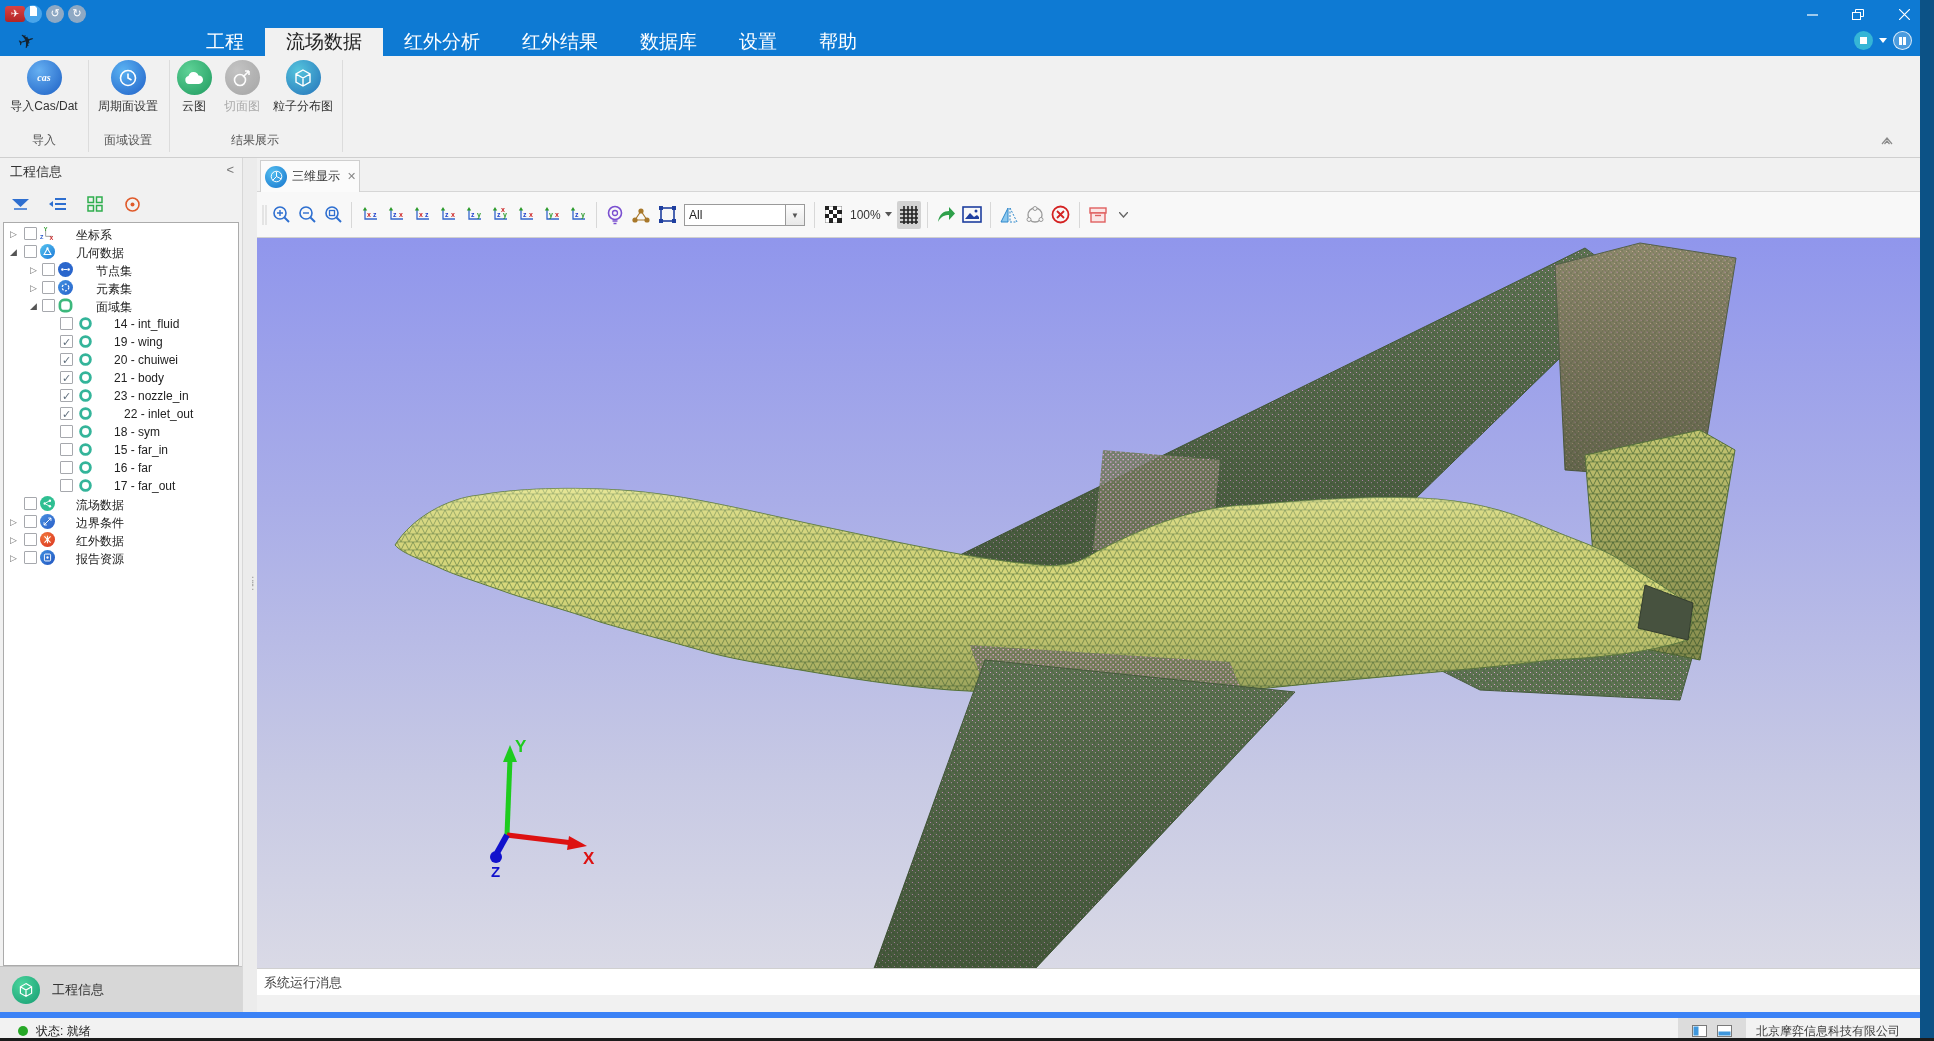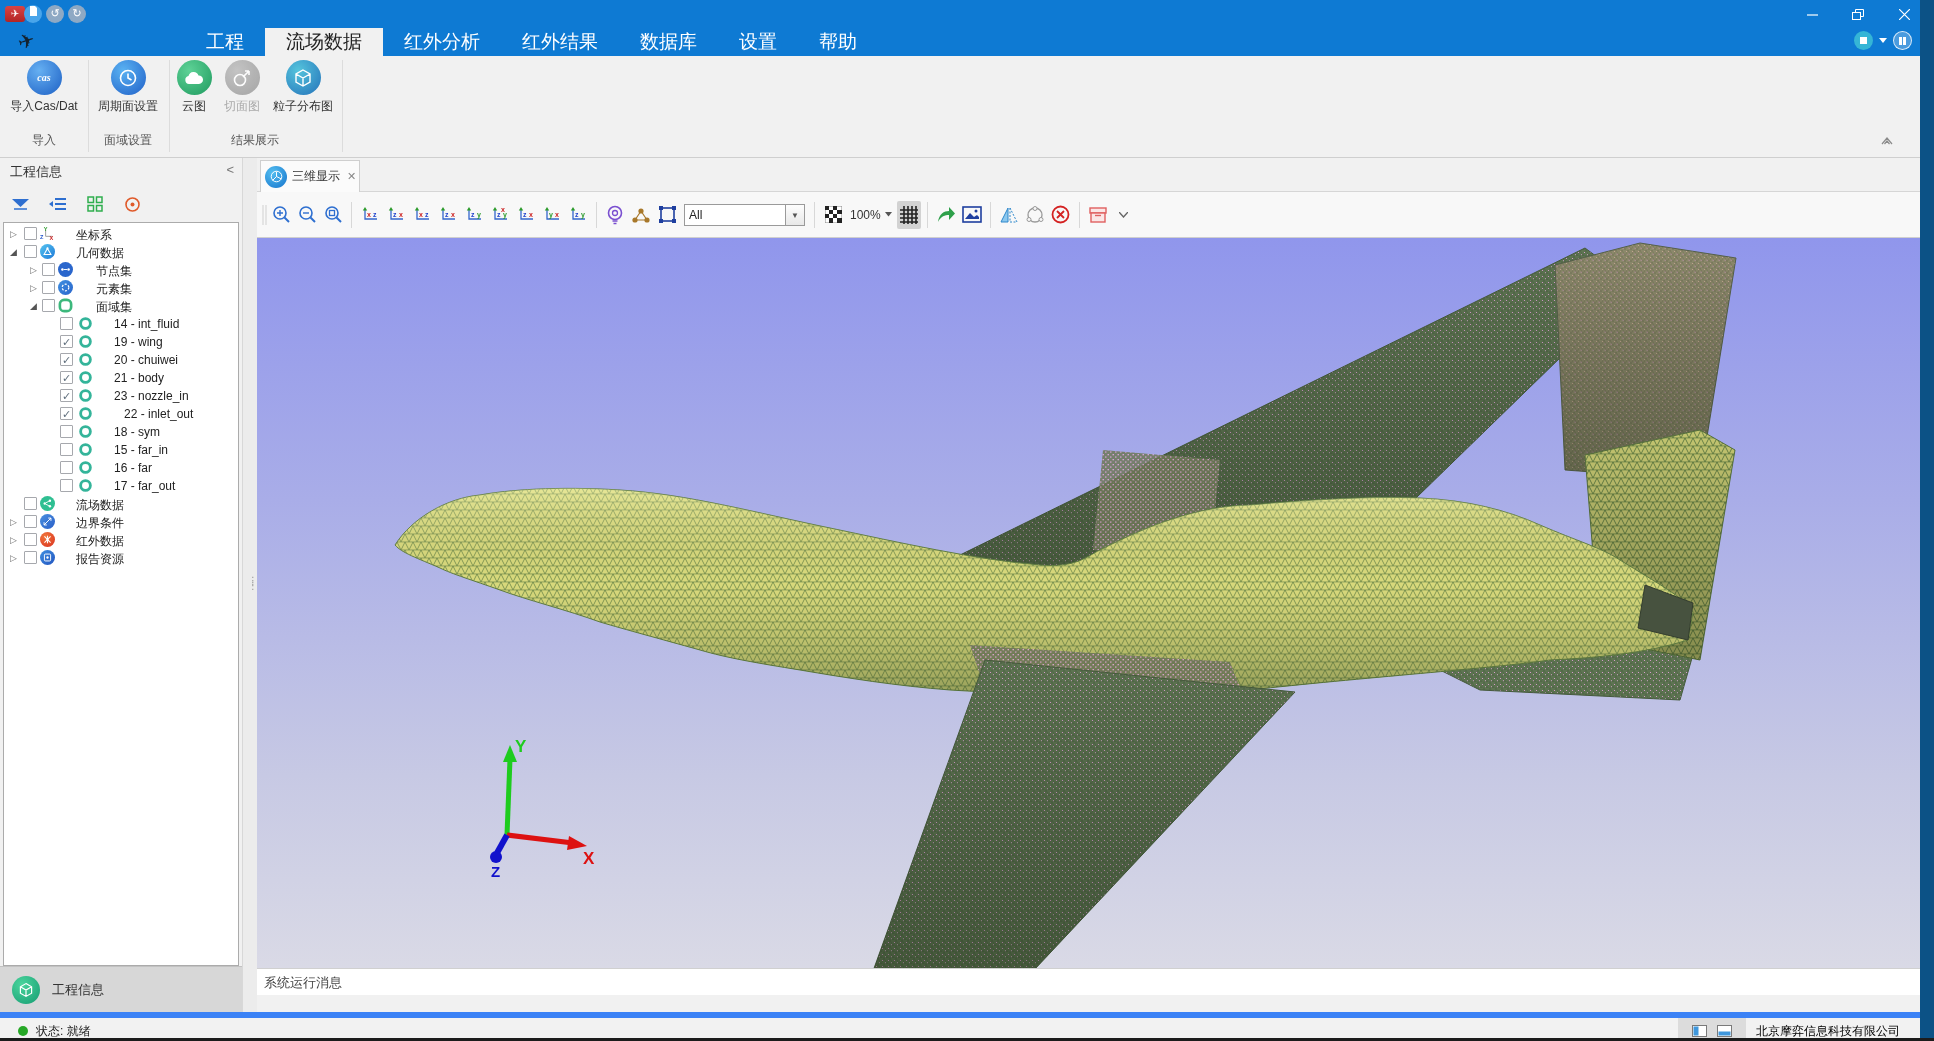--- a/index.html
+++ b/index.html
@@ -78,21 +78,21 @@
   .viewport{position:absolute;left:0;top:80px;width:1663px;height:747px;
      background:linear-gradient(180deg,#9096ec 0%,#a9ade8 35%,#c7c9e4 72%,#dbdbe6 100%);}
   .msgbar{position:absolute;left:0;top:810px;width:100%;height:27px;background:#fff;border-top:1px solid #d0d0d0;}
   .msgbar .t{position:absolute;left:7px;top:5px;font-size:13px;color:#444;}
 
   
   .statusbar{position:absolute;left:0;top:1012px;width:1920px;height:26px;background:#f2f2f2;border-top:6px solid #3b82f6;}
   .statusbar .dot{position:absolute;left:18px;top:8px;width:10px;height:10px;border-radius:50%;background:#27a827;}
   .statusbar .st{position:absolute;left:36px;top:5px;font-size:12px;color:#222;}
   .sb-icons{position:absolute;left:1678px;top:0;width:68px;height:25px;background:#dcdcdc;display:flex;align-items:center;justify-content:center;gap:10px;}
-  .sb-comp{position:absolute;left:1756px;top:5px;font-size:12px;color:#000000;white-space:nowrap;}
+  .sb-comp{position:absolute;left:1756px;top:5px;font-size:12px;color:#404040;white-space:nowrap;}
   .blackbar{position:absolute;left:0;top:1038px;width:1934px;height:3px;background:#1c1c1c;}
   .bluestrip{position:absolute;left:1920px;top:0;width:14px;height:1038px;background:#0c5286;}
 </style>
 </head>
 <body>
 
 <div class="app">
 
   <div class="titlebar">
     <div class="appbtn"><span>✈</span></div>

